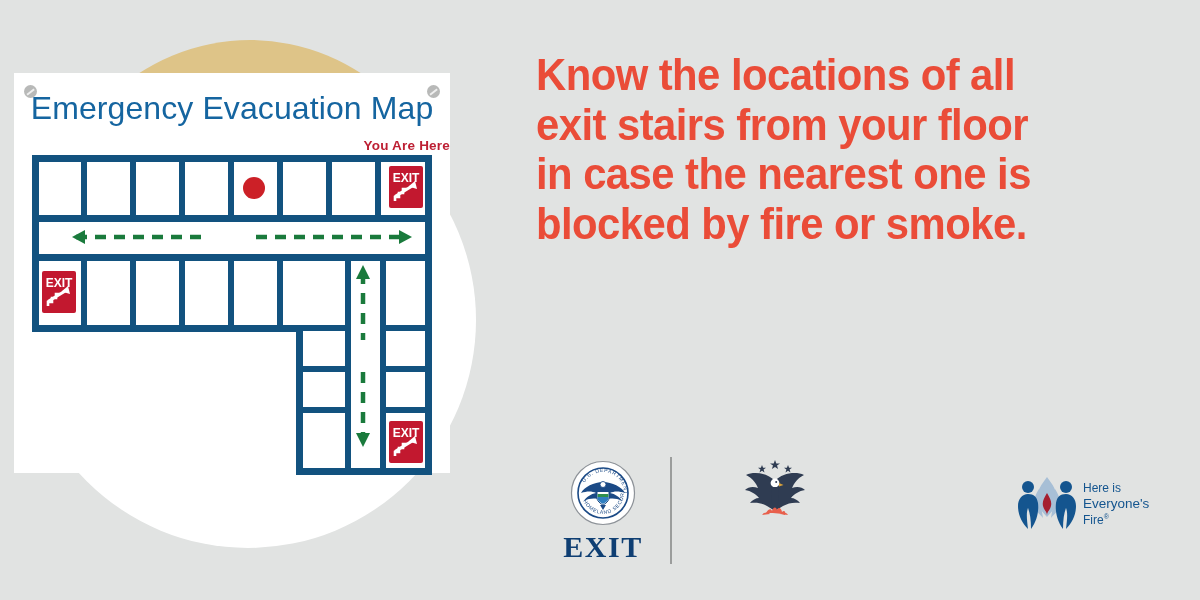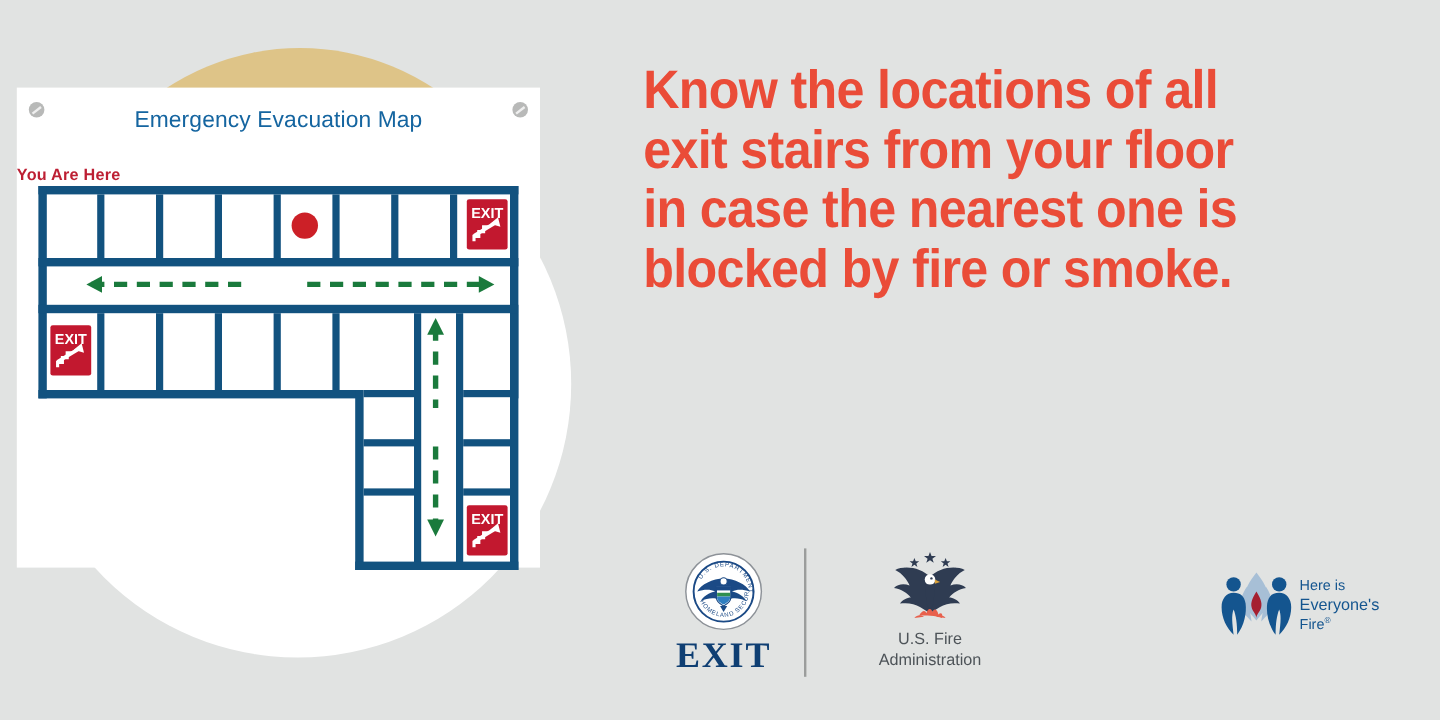--- a/index.html
+++ b/index.html
@@ -31,25 +31,25 @@
   .screw::after{
     content:"";position:absolute;left:2px;top:6px;width:9px;height:1.6px;
     background:#efefef;transform:rotate(-38deg);
   }
   .screw.left{left:24px;top:85px;}
   .screw.right{left:427px;top:85px;}
 
   .poster-title{
     position:absolute;left:14px;top:90px;width:436px;
     text-align:center;color:#1565a0;
-    font-size:19px;font-weight:400;letter-spacing:.1px;
+    font-size:32px;font-weight:400;letter-spacing:.1px;
   }
   .you-are-here{
     position:absolute;left:14px;top:138px;width:436px;
-    text-align:left;color:#bd1f33;
+    text-align:right;color:#bd1f33;
     font-size:13.5px;font-weight:bold;letter-spacing:.2px;
   }
 
   
   .floorplan{position:absolute;left:28px;top:155px;width:410px;height:320px;}
 
   
   .headline{
     position:absolute;left:536px;top:50px;width:630px;
     color:#ea4c38;
@@ -251,24 +251,20 @@
         <path d="M35 28 L43 28 L42 44 L39 50 L36 44 Z" fill="#2f3c52"></path>
 
         <g fill="#e8604c">
           <path d="M30 54 C32 50 35 49 36 52 C37 48 40 47 41 51
                    C42 48 45 48 46 53 C48 51 50 52 49 56
                    C44 54 35 54 30 54 Z"></path>
           <path d="M26 56 C28 53 32 53 34 55 L26 56 Z"></path>
           <path d="M52 56 C50 53 46 53 44 55 L52 56 Z"></path>
         </g>
       </svg>
-      <div class="usfa-word">
-        <span>U.S. Fire</span><br>
-        <span>Administration</span>
-      </div>
     </div>
 
     <div class="feif-logo">
       <svg width="64" height="58" viewBox="0 0 64 58">
 
         <path d="M32 4 C26 12 22 18 22 26 C22 34 27 38 32 44
                  C37 38 42 34 42 26 C42 18 38 12 32 4 Z" fill="#a7bfd6"></path>
         <path d="M24 16 C20 22 18 28 20 34 C22 40 26 42 28 45
                  C27 38 25 30 24 16 Z" fill="#a7bfd6"></path>
         <path d="M40 16 C44 22 46 28 44 34 C42 40 38 42 36 45

